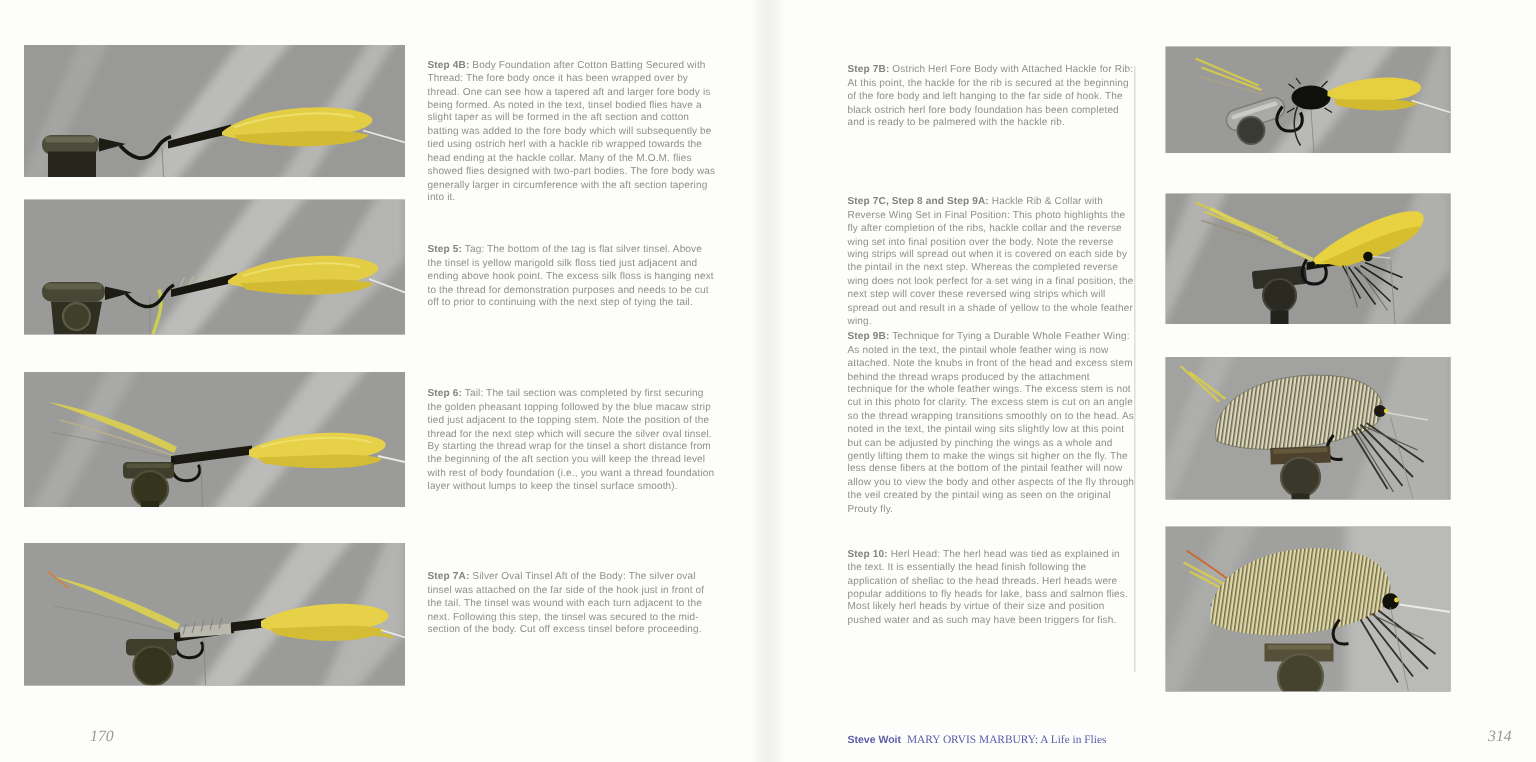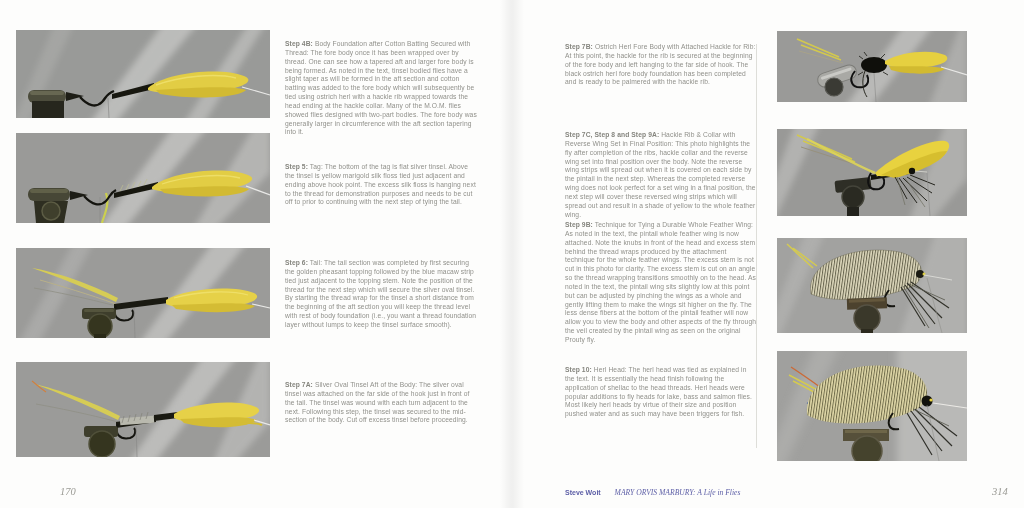--- a/index.html
+++ b/index.html
@@ -11,21 +11,21 @@
   .photo{position:absolute;overflow:hidden;box-shadow:inset 0 0 0 1px rgba(0,0,0,.10);background:#9a9a98;}
   .photo svg{width:100%;height:100%;display:block;}
   .step{position:absolute;width:192px;font-size:6.7px;line-height:1.32;color:#90908a;
         text-align:left;letter-spacing:.1px;}
   .step .lbl{font-weight:bold;color:#84847d;}
   .rule-v{position:absolute;width:1px;background:#deded9;}
   .folio{position:absolute;font-family:"Liberation Serif",serif;font-style:italic;
          font-size:10.5px;color:#9a9a94;}
   .footer-center{position:absolute;left:565px;top:488px;font-size:7px;color:#5c5ea6;white-space:nowrap;}
   .footer-center .author{font-weight:bold;font-family:"Liberation Sans",sans-serif;}
-  .footer-center .booktitle{font-family:"Liberation Serif",serif;font-style:italic;font-size:7.6px;margin-left:12px;}
+  .footer-center .booktitle{font-family:"Liberation Serif",serif;font-size:7.6px;margin-left:2px;}
 </style>
 </head>
 <body>
 
 <div class="spread">
   <div class="gutter"></div>
 
   <div class="photo" style="left:16px;top:30px;width:254px;height:88px;" aria-label="fly-body-foundation-photo">
     <svg viewBox="0 0 254 88" preserveAspectRatio="none">
       <defs>

